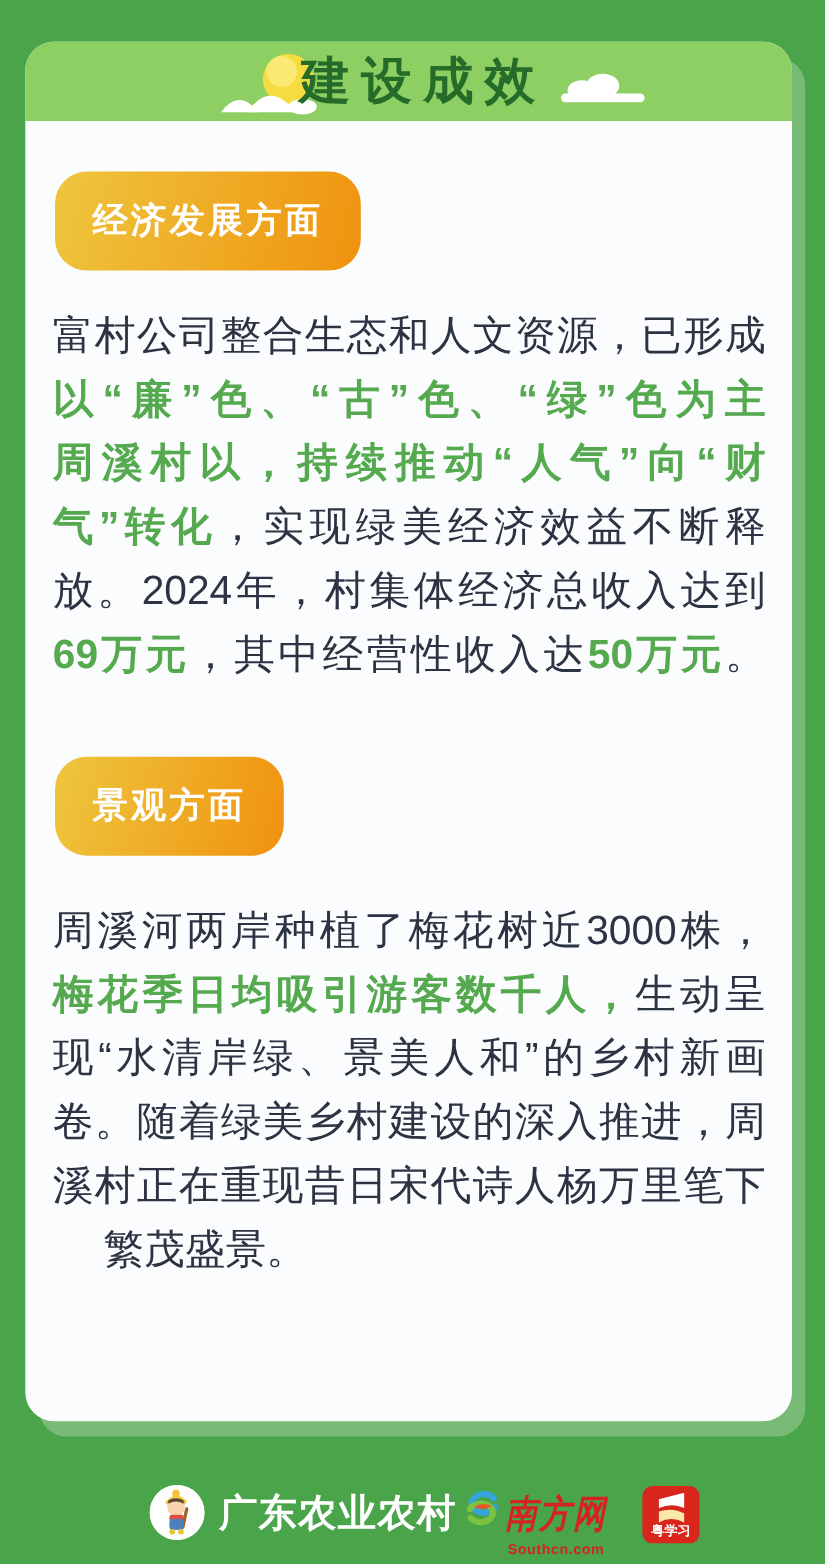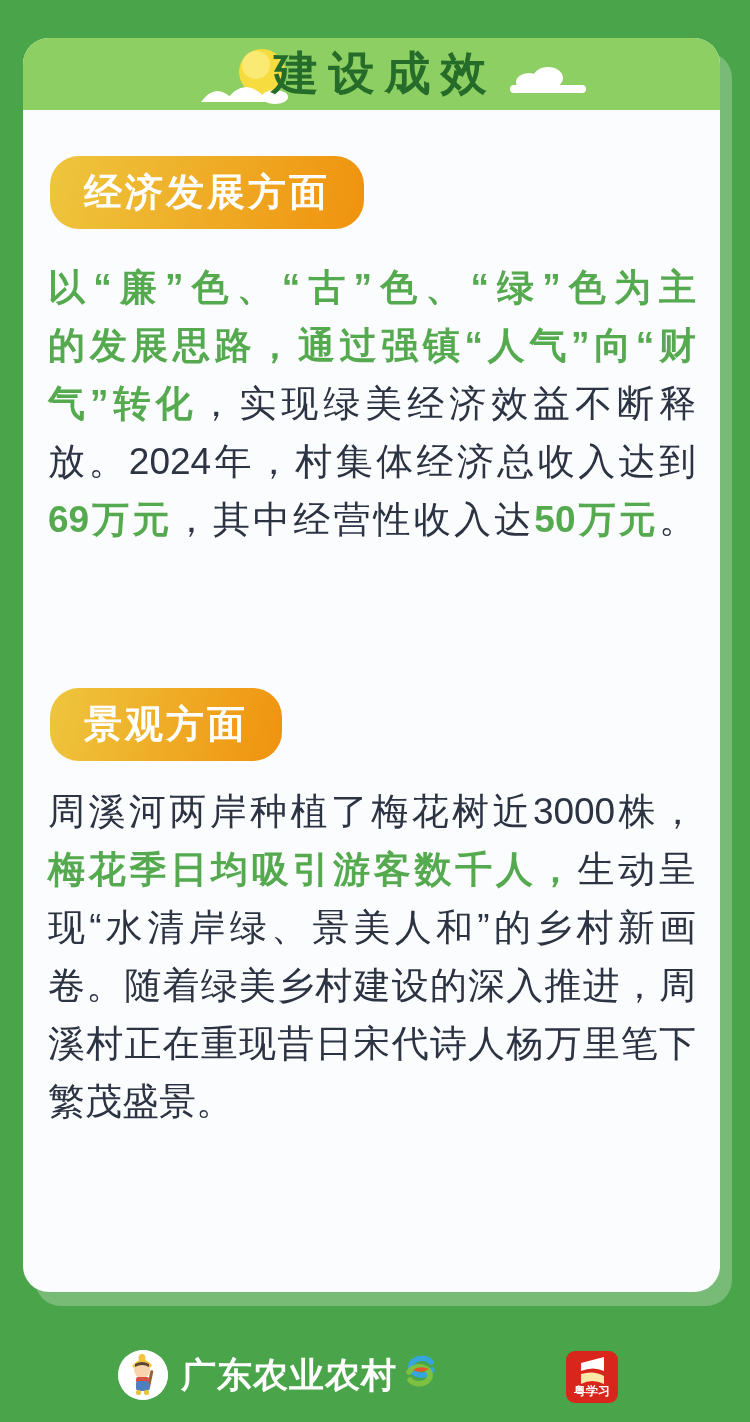--- a/index.html
+++ b/index.html
@@ -26,34 +26,34 @@
   .page-title{
     position:absolute;left:0;top:0;width:697px;height:72px;
     display:flex;align-items:center;justify-content:center;
     padding-left:26px;box-sizing:border-box;
     font-size:46px;font-weight:900;letter-spacing:10px;color:var(--title-green);
   }
   .section{position:absolute;left:0;width:697px;}
   .s0{top:118px;} .s1{top:650px;}
   .badge{
     display:inline-flex;align-items:center;justify-content:center;
-    margin-left:27px;height:73px;padding:0 34px;border-radius:29px;
+    margin-left:27px;height:58px;padding:16px 34px;border-radius:29px;
     background:linear-gradient(105deg,var(--badge-g1),var(--badge-g2));
-    color:#fff;font-size:38px;font-weight:bold;letter-spacing:3px;
+    color:#fff;font-size:32px;font-weight:bold;letter-spacing:3px;
   }
-  .s0 .badge{margin-bottom:30px;} .s1 .badge{margin-bottom:22px;}
+  .s0 .badge{margin-bottom:30px;} .s1 .badge{margin-bottom:39px;}
   .lines{margin:0 24px 0 25px;width:648px;}
   .line{
     height:58px;line-height:58px;font-size:37px;color:var(--text-dark);
     text-align:justify;text-align-last:justify;text-justify:inter-character;
     white-space:nowrap;
   }
-  .line.noj{text-align:center;text-align-last:left;}
+  .line.noj{text-align:center;text-align-last:left;margin-left:46px;}
   .seg.hl{color:var(--text-green);font-weight:bold;}
-  .footer{position:absolute;left:0;top:1345px;width:692px;height:70px;}
+  .footer{position:absolute;left:18px;top:1345px;width:692px;height:70px;}
   .logo-agri{position:absolute;left:118px;top:5px;display:flex;align-items:center;}
   .agri-circle{width:50px;height:50px;border-radius:50%;background:#fff;overflow:hidden;flex:0 0 auto;}
   .agri-label{margin-left:13px;color:#fff;font-size:35px;font-weight:900;letter-spacing:1px;}
   .logo-southcn{position:absolute;left:404px;top:8px;display:flex;align-items:flex-start;}
   .southcn-text{margin-left:4px;display:flex;flex-direction:column;align-items:center;}
   .southcn-name{
     color:var(--southcn-red);font-size:29px;font-weight:900;letter-spacing:2px;
     transform:scaleY(1.2);transform-origin:top;font-style:italic;
   }
   .southcn-domain{color:var(--southcn-red);font-size:13px;font-weight:bold;margin-top:8px;letter-spacing:0.5px;}
@@ -90,22 +90,23 @@
         <ellipse cx="506" cy="44" rx="13" ry="9"></ellipse>
         <ellipse cx="525" cy="40" rx="15" ry="11"></ellipse>
       </g>
     </svg>
     <div class="page-title">建设成效</div>
   </div>
 
   <div class="section s0">
     <div class="badge">经济发展方面</div>
     <div class="lines">
+        <div class="line"><span class="seg">富村公司整合生态和人文资源，已形成</span></div>
         <div class="line"><span class="seg hl">以“廉”色、“古”色、“绿”色为主</span></div>
-        <div class="line"><span class="seg hl">的发展思路，通过强镇“人气”向“财</span></div>
+        <div class="line"><span class="seg hl">周溪村以，持续推动“人气”向“财</span></div>
         <div class="line"><span class="seg hl">气”转化</span><span class="seg">，实现绿美经济效益不断释</span></div>
         <div class="line"><span class="seg">放。2024年，村集体经济总收入达到</span></div>
         <div class="line"><span class="seg hl">69万元</span><span class="seg">，其中经营性收入达</span><span class="seg hl">50万元</span><span class="seg">。</span></div>
       </div>
   </div>
 
   <div class="section s1">
     <div class="badge">景观方面</div>
     <div class="lines">
         <div class="line"><span class="seg">周溪河两岸种植了梅花树近3000株，</span></div>
@@ -138,20 +139,24 @@
     </div>
     <div class="agri-label">广东农业农村</div>
   </div>
 
   <div class="logo-southcn">
     <svg width="33" height="36" viewBox="0 0 33 36">
       <path d="M27 9 A11 8.5 0 1 0 28 17" stroke="#35A5DB" stroke-width="5.5" fill="none" stroke-linecap="round"></path>
       <path d="M6 27 A11 8.5 0 1 0 5 19" stroke="#7CC142" stroke-width="5.5" fill="none" stroke-linecap="round"></path>
       <path d="M9 17 Q16 12 25 16 Q17 21 9 17 Z" fill="#E8542A"></path>
     </svg>
+    <div class="southcn-text">
+      <div class="southcn-name">南方网</div>
+      <div class="southcn-domain">Southcn.com</div>
+    </div>
   </div>
 
   <div class="logo-yxx">
     <svg width="52" height="52" viewBox="0 0 52 52">
       <path d="M38 6 L15 12 L15 20 Q27 15 38 20 Z" fill="#FFFFFF"></path>
       <path d="M15 23 Q28 19 38 25 L38 33 Q26 27 15 33 Z" fill="#FCE9A8"></path>
     </svg>
     <div class="yxx-label">粤学习</div>
   </div>
 

